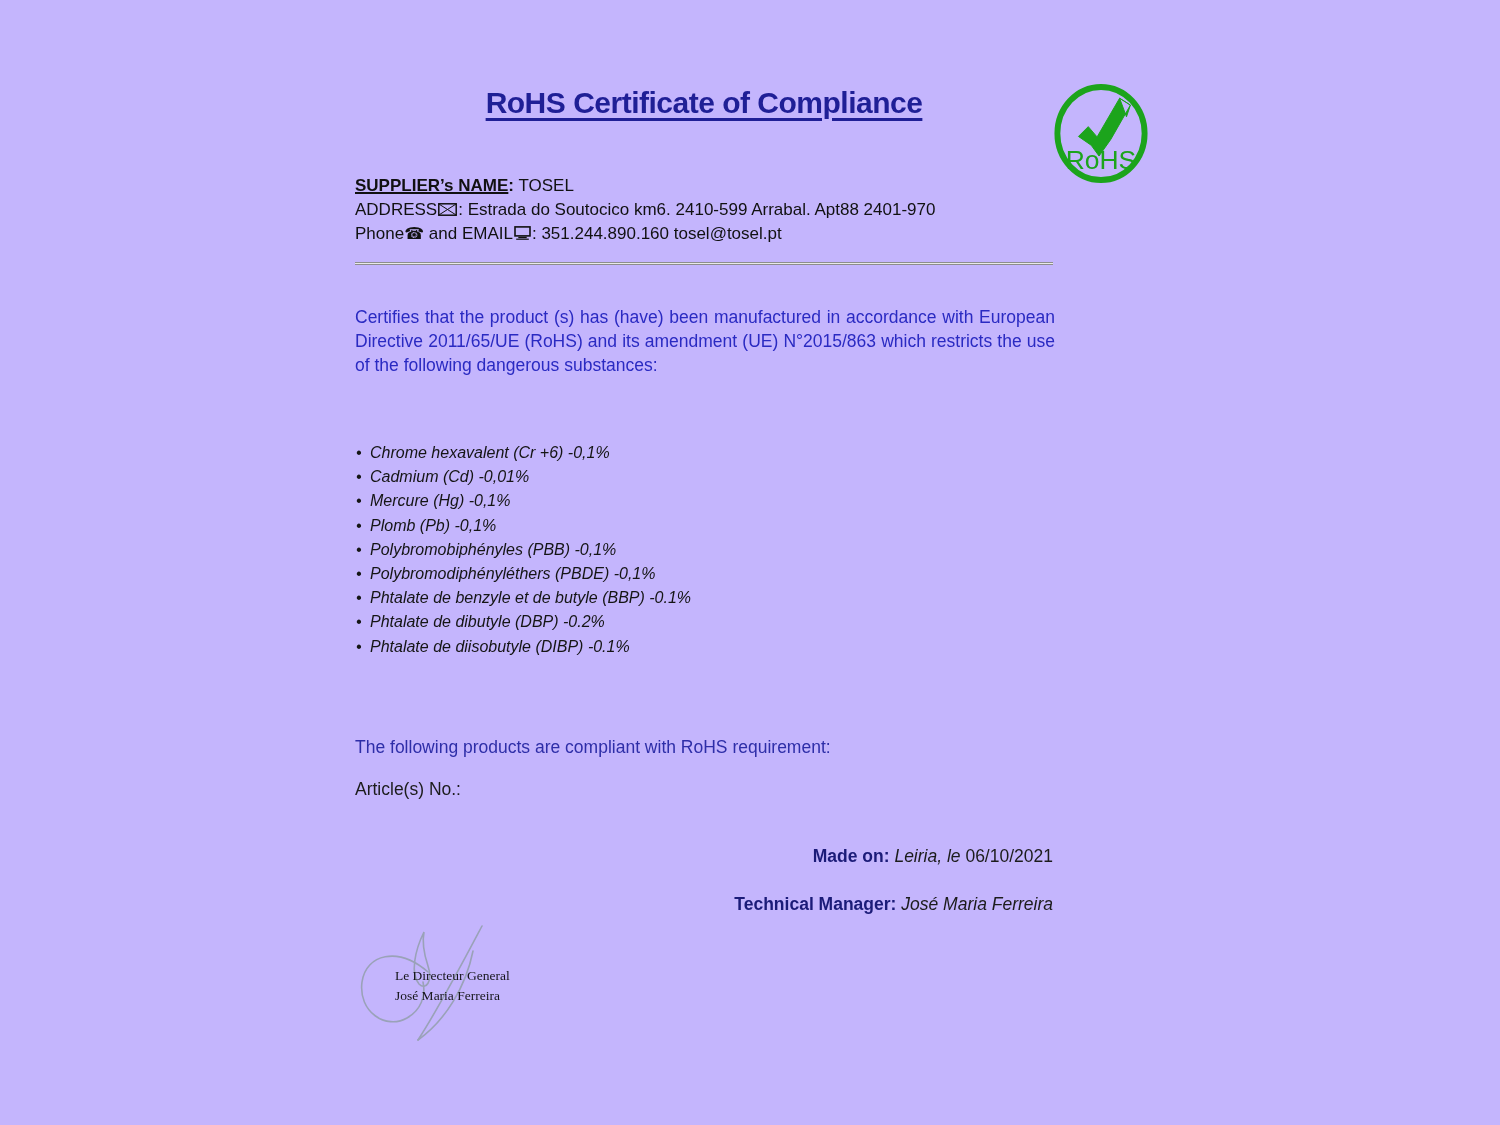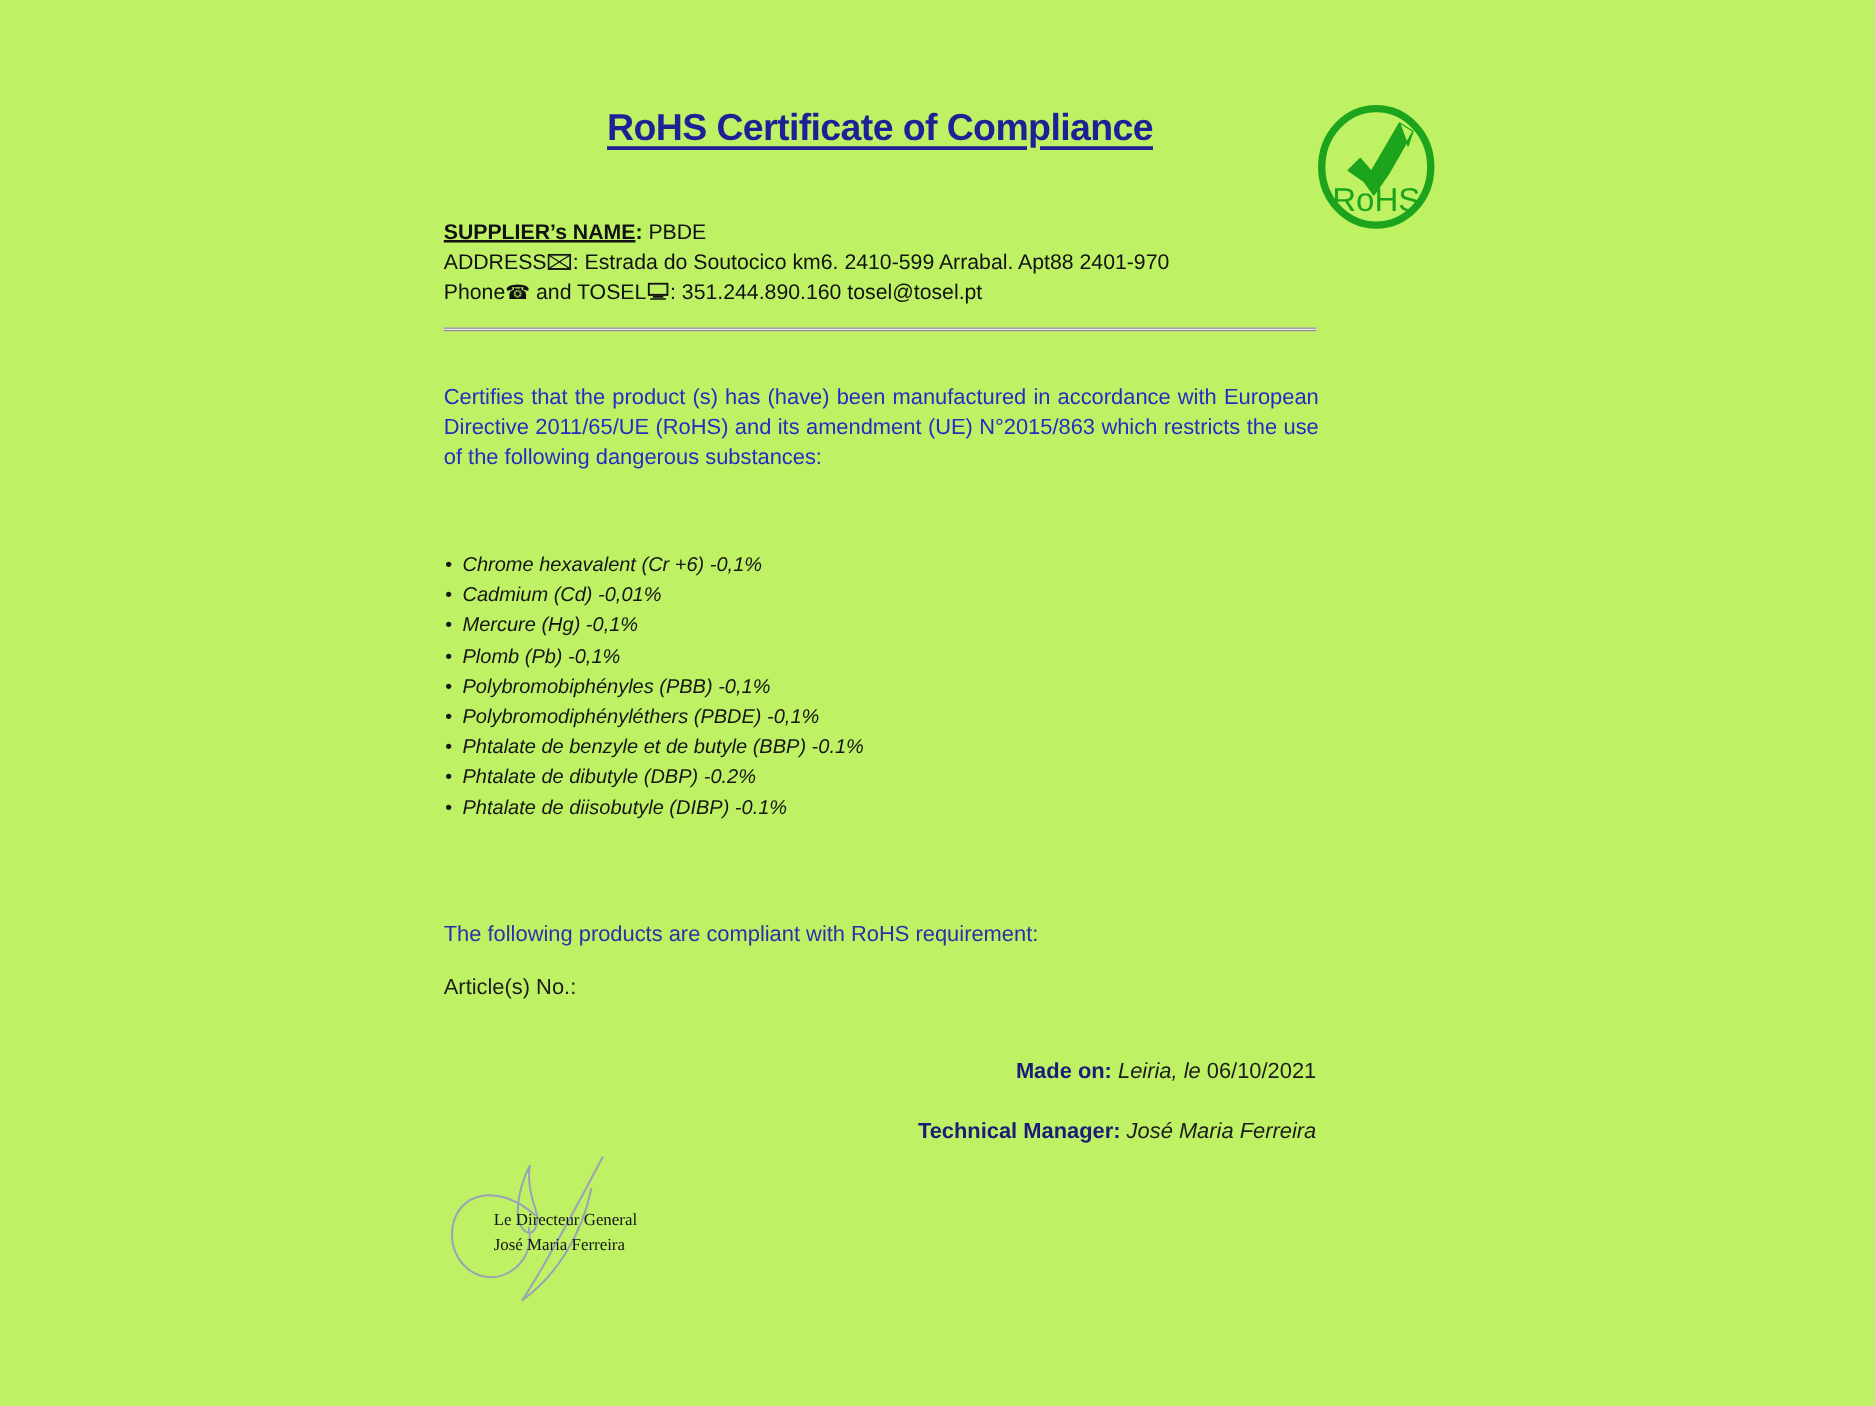--- a/index.html
+++ b/index.html
@@ -1,20 +1,20 @@
 <!DOCTYPE html>
 <html><head>
 <meta charset="utf-8">
 <style>
   * { margin:0; padding:0; box-sizing:border-box; }
   html,body { background:#ffffff; }
   .page {
     position:relative;
     width:1500px; height:1125px;
-    background:#bef264;
+    background:#c4b5fd;
     font-family:"Liberation Sans", sans-serif;
     color:#1a1a1a;
     overflow:hidden;
   }
   
   .title-wrap {
     position:absolute; left:355px; top:86px; width:698px;
     text-align:center;
   }
   .title {
@@ -95,30 +95,30 @@
 
   <svg class="logo" viewBox="0 0 100 104" aria-hidden="true">
     <ellipse cx="50" cy="52" rx="44.5" ry="47.5" fill="none" stroke="#1CA41C" stroke-width="6"></ellipse>
     <path d="M27 55 L37 45 L46 55.5 L69 16 L80 23 L60 58 L48 75 L40 64 Z
              M69 16 L76 35 L80 23 Z" fill="#1CA41C" stroke="#1CA41C" stroke-width="1" stroke-linejoin="round"></path>
     <text x="50" y="88" text-anchor="middle" font-family="Liberation Sans, sans-serif" font-size="27" fill="#1CA41C">RoHS</text>
   </svg>
 
   <div class="supplier">
     <div>
-      <span class="lbl-underline">SUPPLIER’s NAME</span><span class="b">:</span><span> PBDE</span>
+      <span class="lbl-underline">SUPPLIER’s NAME</span><span class="b">:</span><span> TOSEL</span>
     </div>
     <div>
       <span>ADDRESS</span><svg class="icon-svg" width="19" height="13" viewBox="0 0 19 13" aria-hidden="true">
           <rect x="0.8" y="0.8" width="17.4" height="11.4" fill="none" stroke="#111" stroke-width="1.5"></rect>
           <path d="M1.2 1.2 L17.8 11.8 M17.8 1.2 L1.2 11.8" stroke="#111" stroke-width="1" fill="none"></path>
         </svg><span>: Estrada do Soutocico km6. 2410-599 Arrabal. Apt88 2401-970</span>
     </div>
     <div>
-      <span>Phone</span><span class="glyph">☎</span><span> and TOSEL</span><svg class="icon-svg" width="17" height="14" viewBox="0 0 17 14" aria-hidden="true">
+      <span>Phone</span><span class="glyph">☎</span><span> and EMAIL</span><svg class="icon-svg" width="17" height="14" viewBox="0 0 17 14" aria-hidden="true">
           <rect x="1" y="0.9" width="15" height="9" fill="none" stroke="#111" stroke-width="1.6"></rect>
           <rect x="4.3" y="10.8" width="8.4" height="1.4" fill="#111"></rect>
           <rect x="2.2" y="12.6" width="12.6" height="1.2" fill="#111"></rect>
         </svg><span>: 351.244.890.160 tosel@tosel.pt</span>
     </div>
   </div>
 
   <div class="rule"></div>
 
   <p class="cert-para">Certifies that the product (s) has (have) been manufactured in accordance with European Directive 2011/65/UE (RoHS) and its amendment (UE) N°2015/863 which restricts the use of the following dangerous substances:</p>

